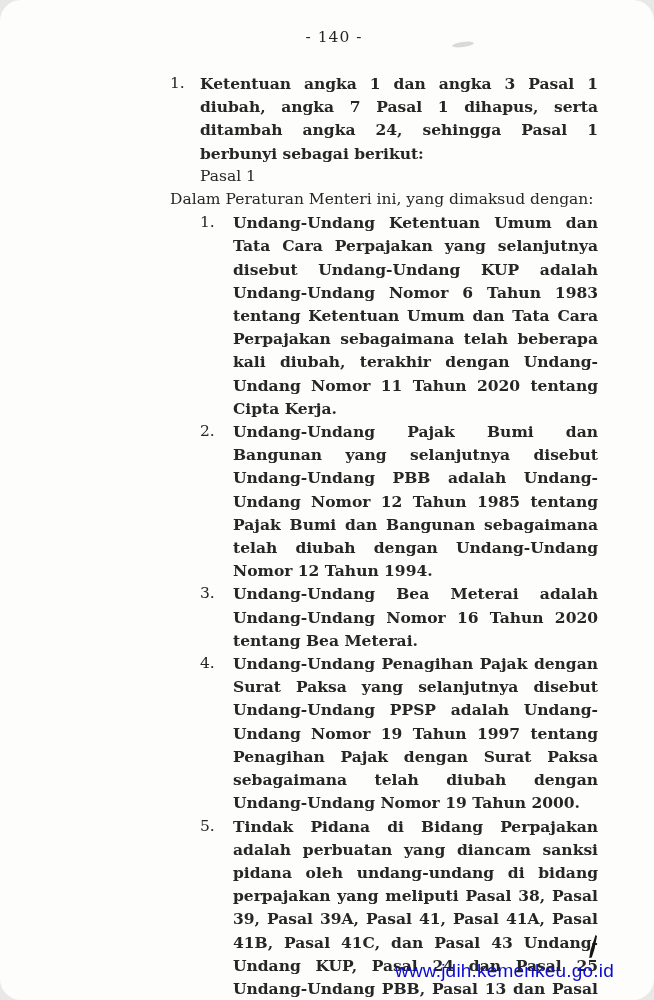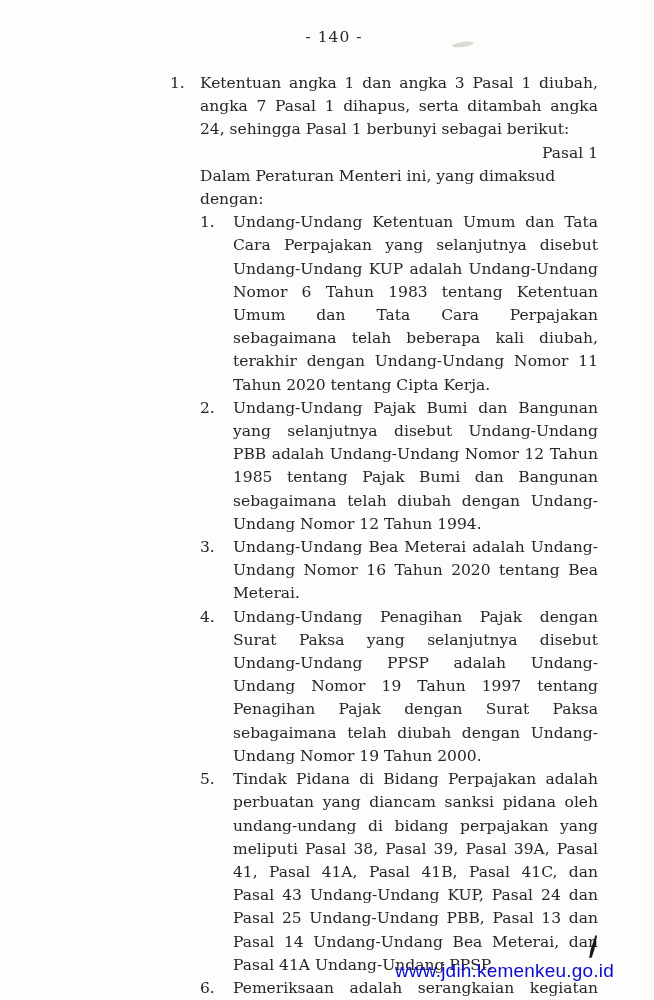--- a/index.html
+++ b/index.html
@@ -4,43 +4,44 @@
 <style>
   html,body{margin:0;padding:0;background:#e8e8e8;}
   .page{
     position:relative;
     width:654px;height:1000px;
     margin:0 auto;
     background:#fdfdfb;
     font-family:"DejaVu Serif","Liberation Serif",serif;
     color:#262626;
     overflow:hidden;
+    border-radius:21px;
   }
   .page-number{
     position:absolute;
     top:28px;left:0;width:668px;
     text-align:center;
     font-size:15.5px;
     letter-spacing:1px;
   }
   .content{
     position:absolute;
     top:72px;left:170px;width:428px;
     font-size:15.5px;
     line-height:23.2px;
   }
   .row{display:flex;align-items:flex-start;}
   .num-outer{flex:0 0 30px;}
   .num-inner{flex:0 0 33px;}
-  .body-text{flex:1;text-align:justify;text-justify:inter-word;}
+  .body-text{flex:1;text-align:justify;text-justify:inter-word;font-weight:bold;}
   .pasal-heading{
     padding-left:30px;
-    text-align:right;
+    text-align:left;
   }
-  .intro-line{margin-left:30px;}
+  .intro-line{}
   .definitions{margin-left:30px;}
   .def-row{display:flex;align-items:flex-start;}
   .pen-mark{
     position:absolute;
     left:585px;top:934px;
     width:14px;height:26px;
   }
   .footer-link{
     position:absolute;
     right:40px;top:960px;

